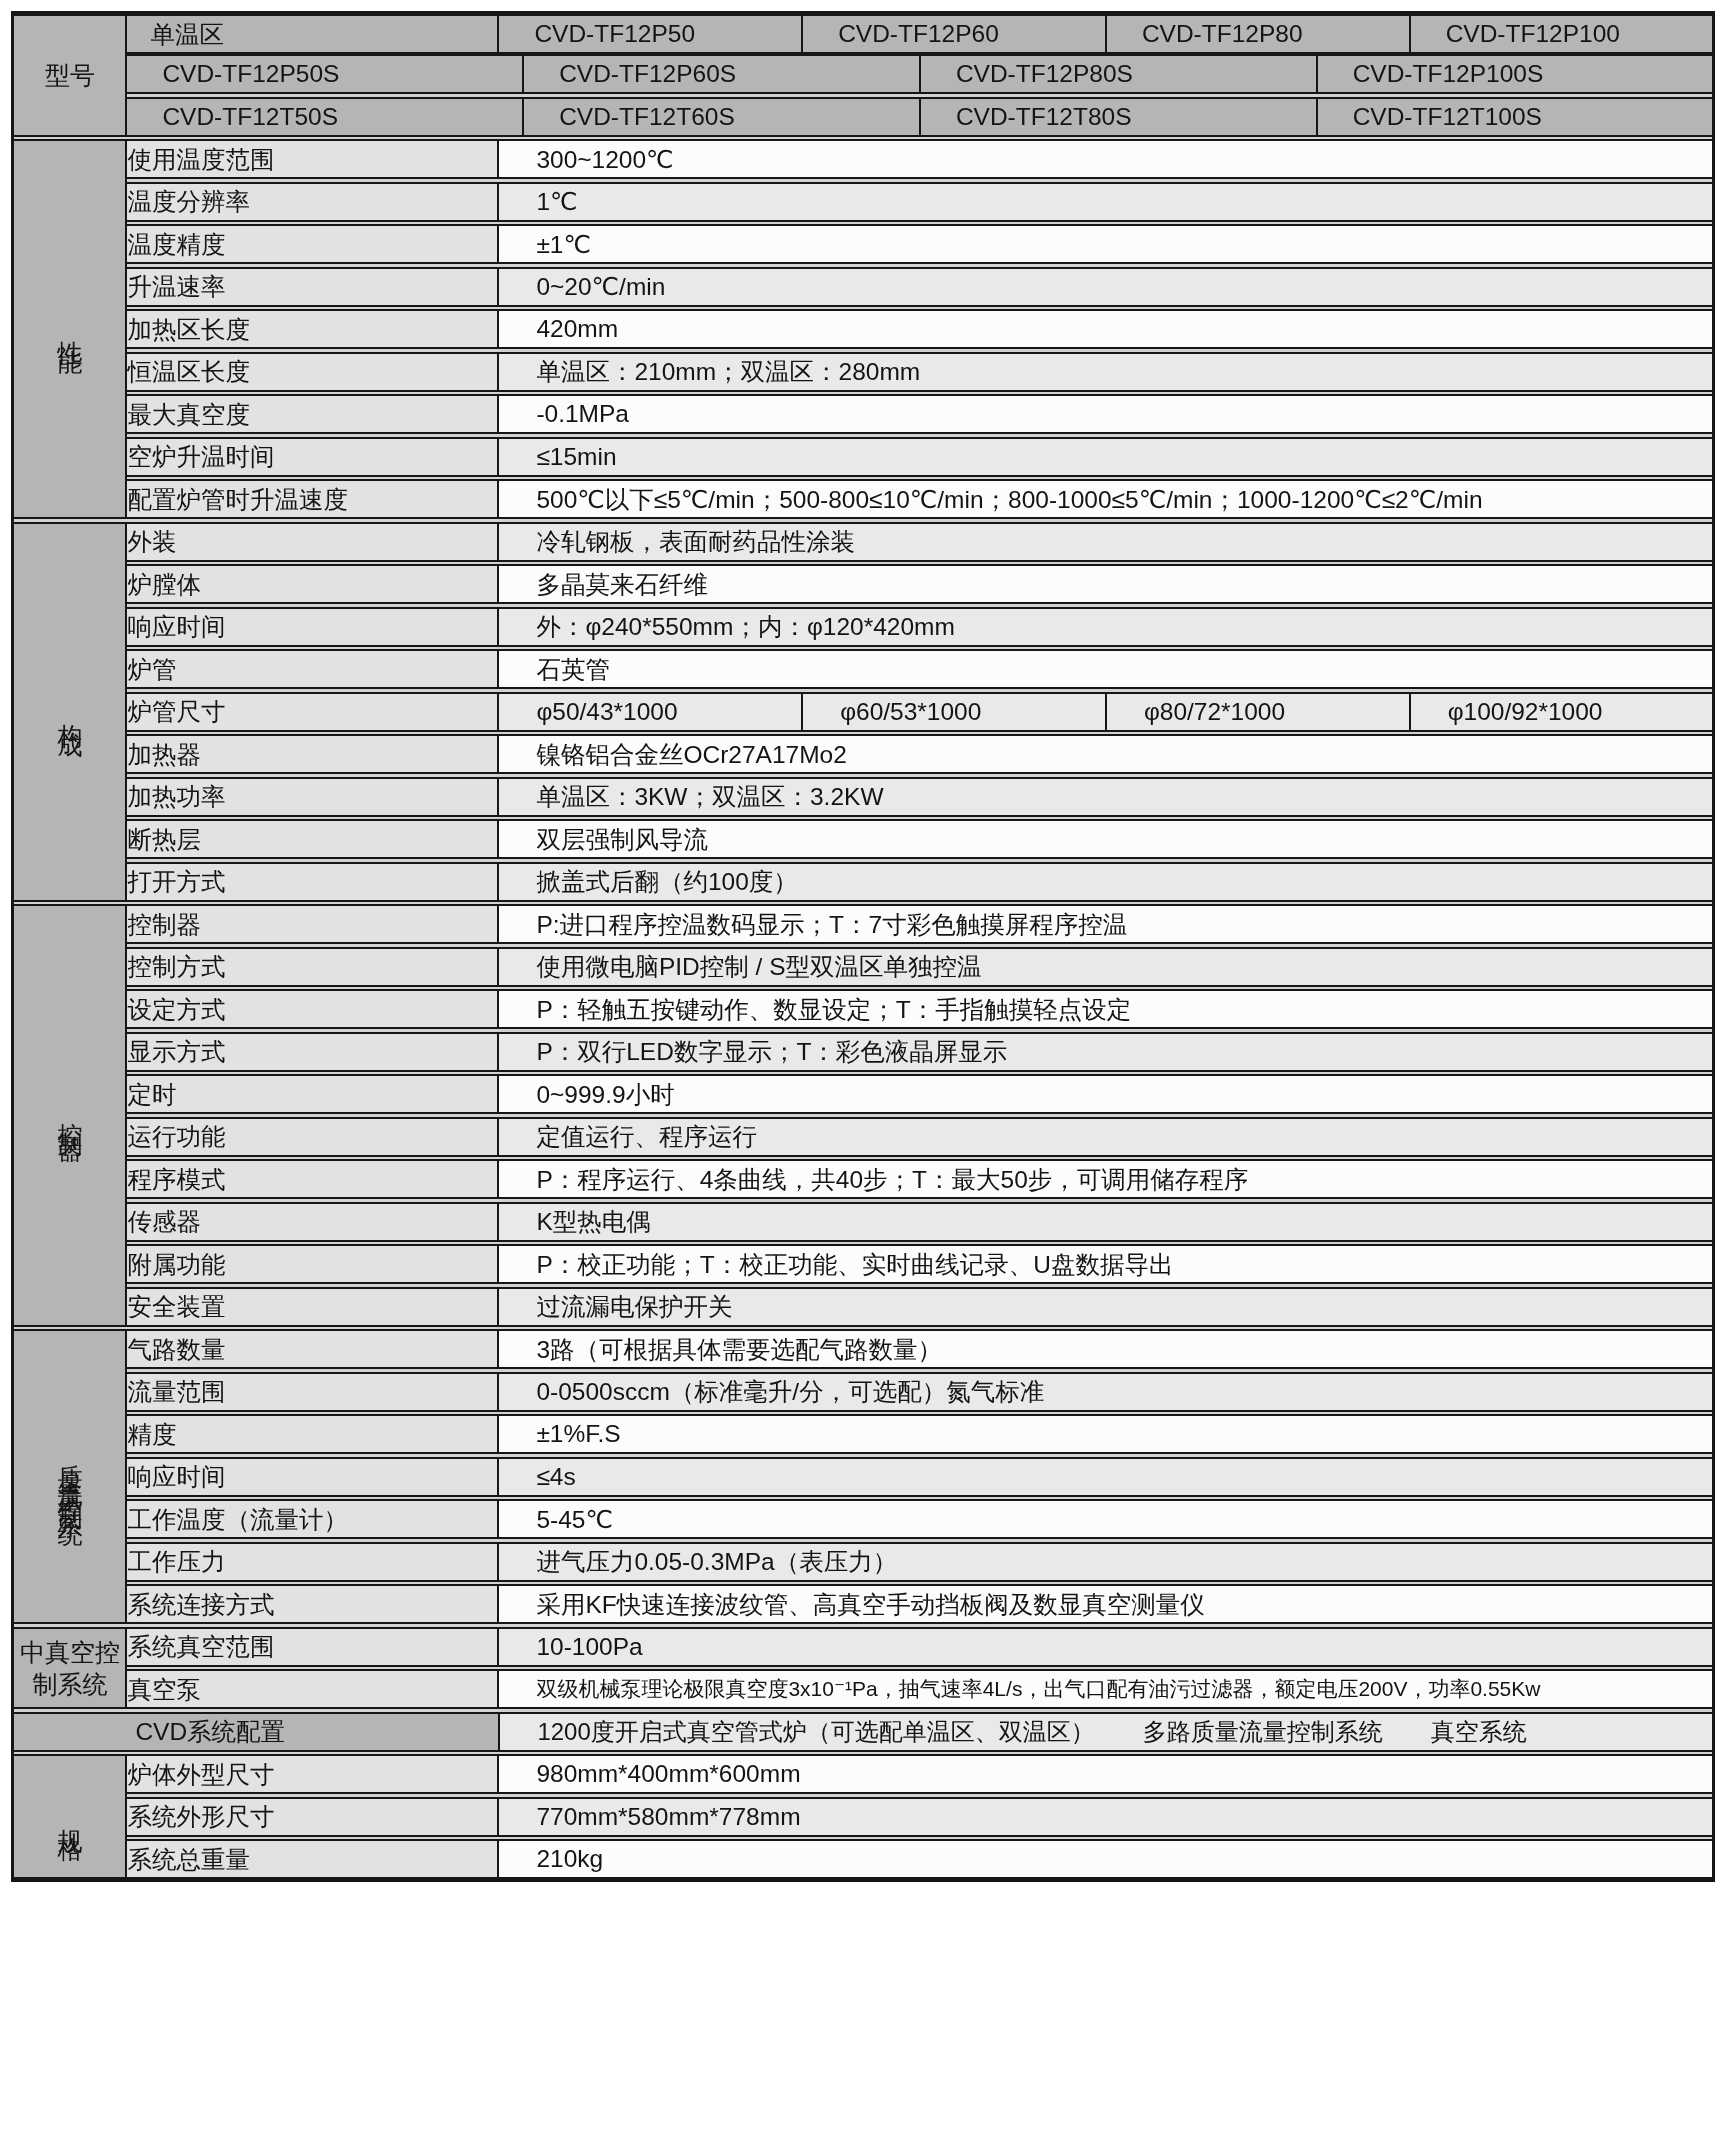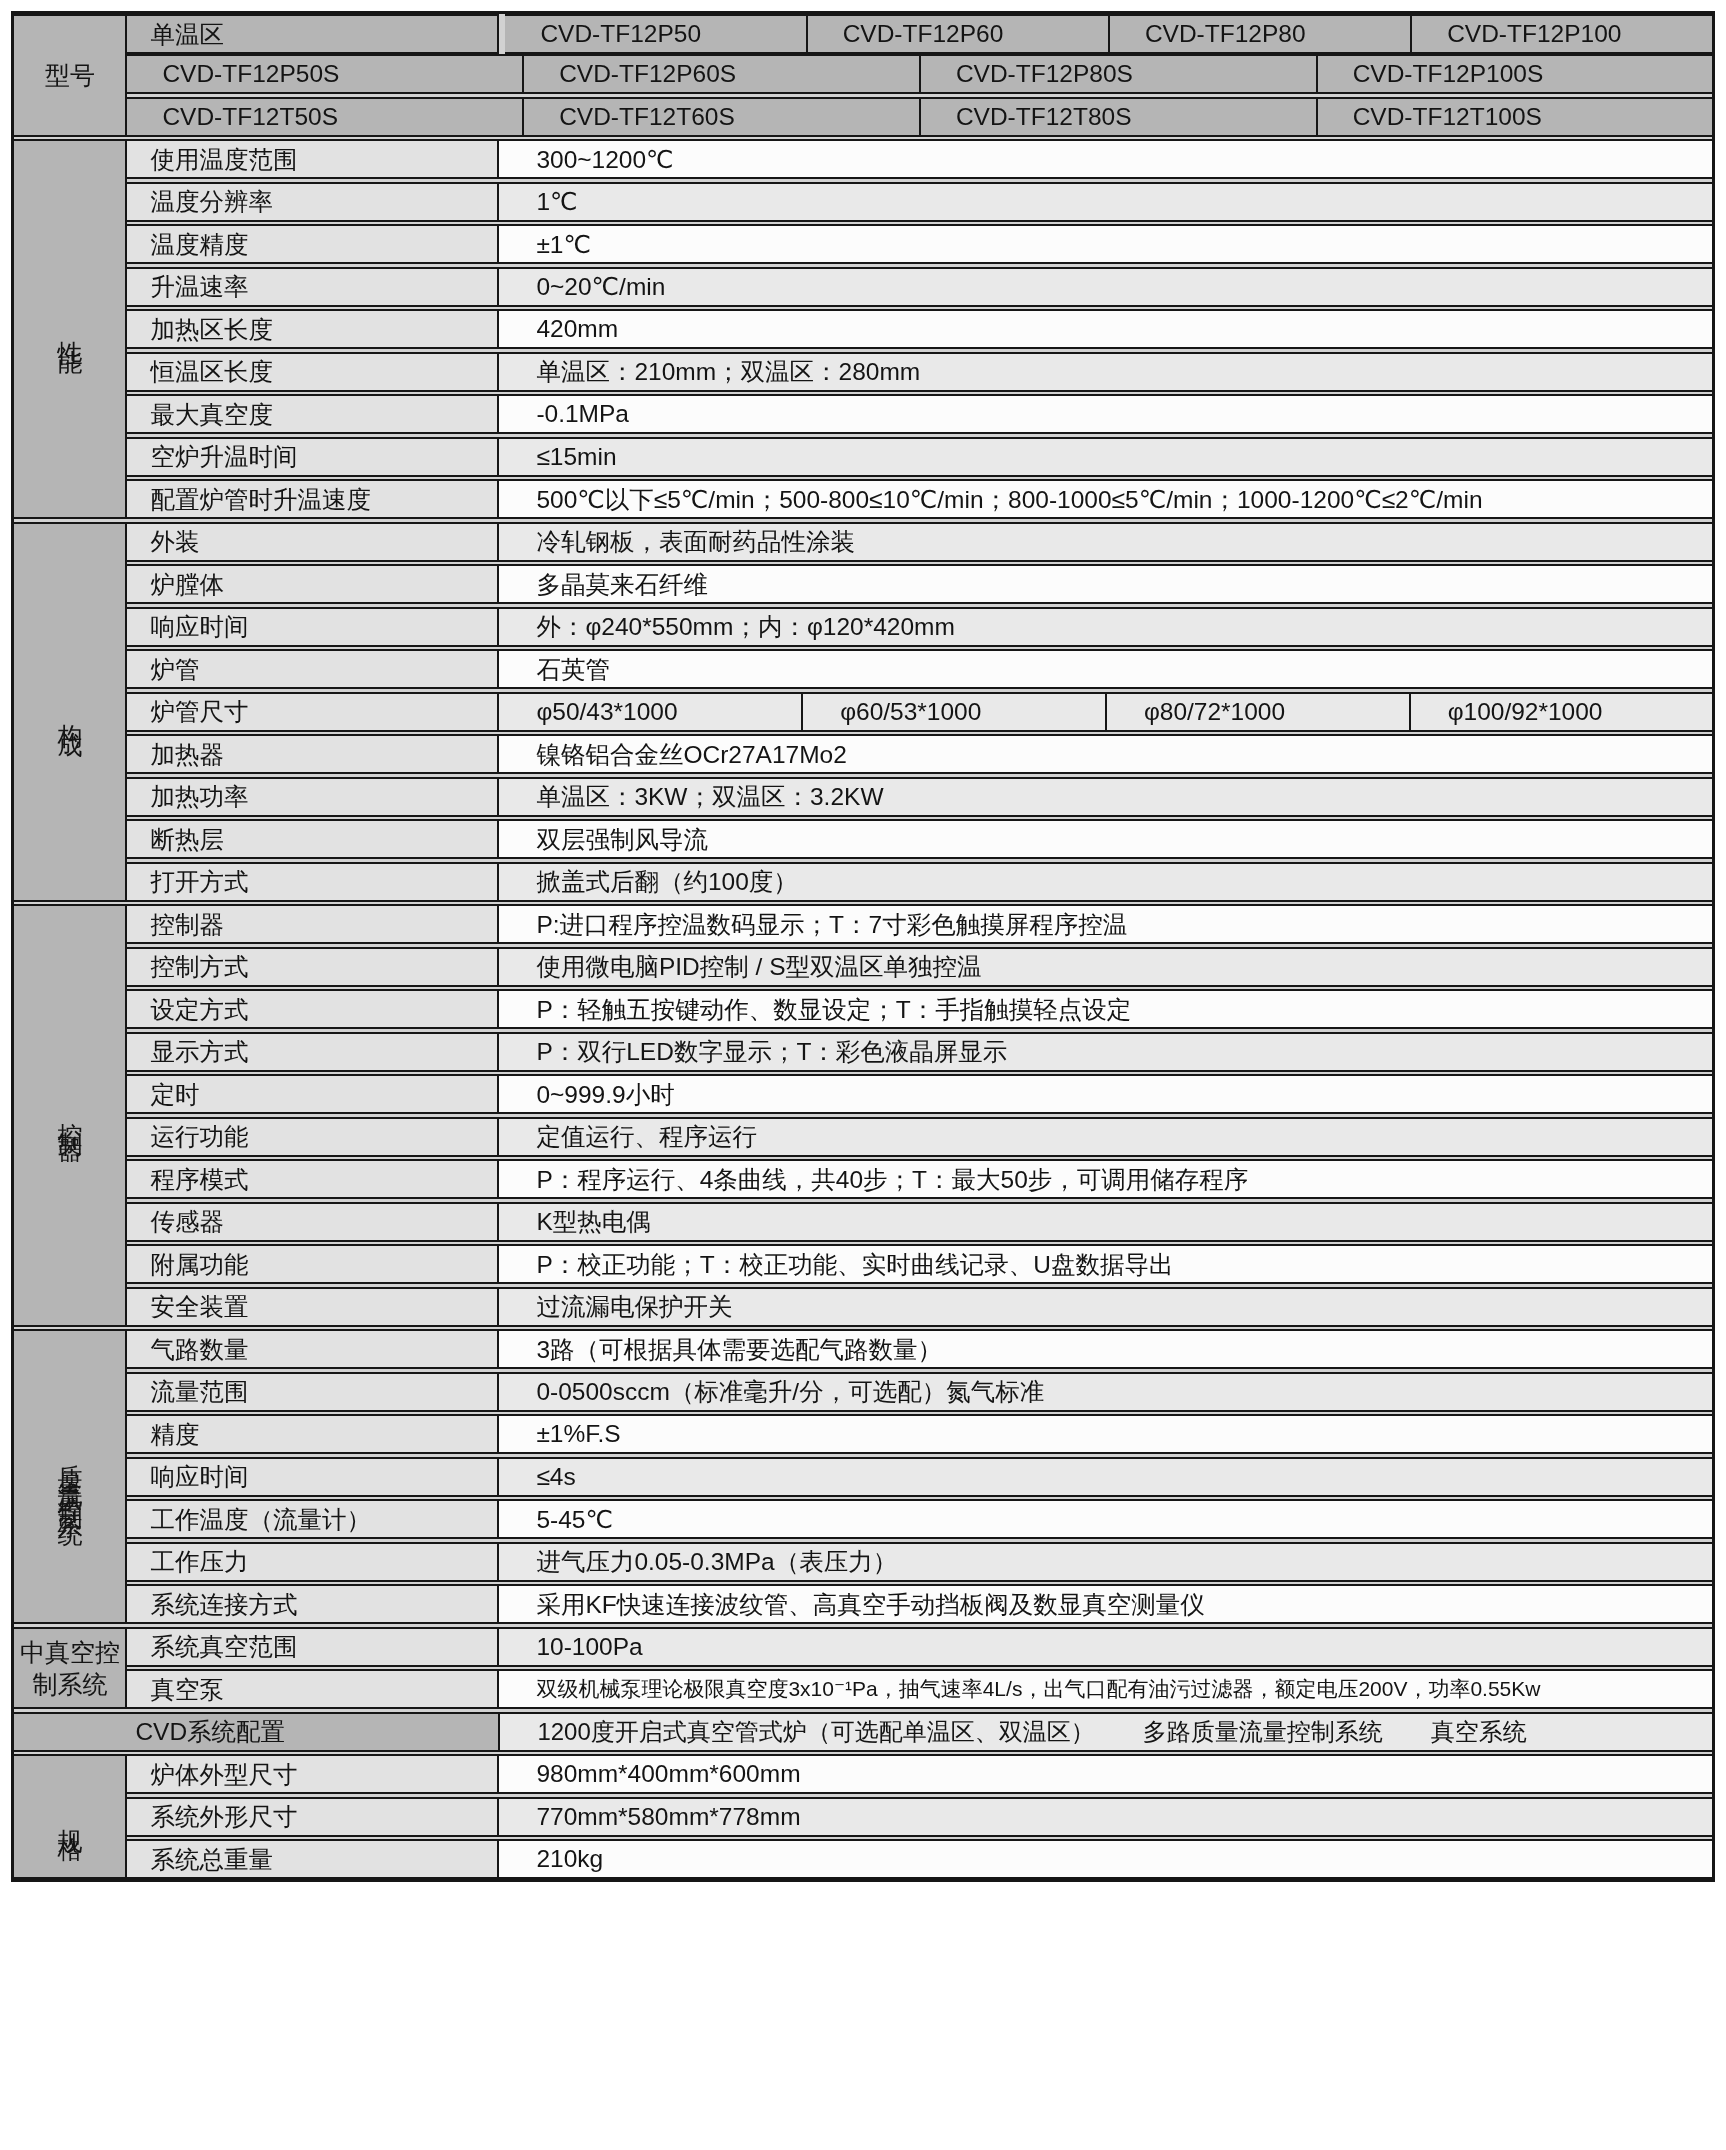--- a/index.html
+++ b/index.html
@@ -53,42 +53,41 @@
     min-height:40px;
     box-sizing:border-box;
   }
   .srow.gap-above { margin-top:2.5px; }
 
   .lcell {
     flex:0 0 372px;
     background:#e2e2e2;
     border-right:2.5px solid #161616;
     display:flex; align-items:center;
-    padding-left:23px;
     font-size:24.5px;
     box-sizing:border-box;
   }
   .vcell {
     flex:1;
     display:flex; align-items:center;
     padding-left:37px;
     font-size:24.5px;
     box-sizing:border-box;
     white-space:nowrap;
     overflow:hidden;
   }
   .vcell + .vcell { border-left:2.5px solid #161616; }
   .bg-w { background:#fcfcfc; }
   .bg-g { background:#e9e9e9; }
   .fs-small { font-size:21px; }
   .fs-cfg { font-size:24px; }
 
   
   .model-right { flex:1; border-left:2.5px solid #161616; display:flex; flex-direction:column; box-sizing:border-box; background:#d2d2d2; }
-  .sub-block { display:flex;gap:6px; }
+  .sub-block { display:flex; }
   .sub-label {
     flex:0 0 372px;
     background:#b5b5b5;
     border-top:2.5px solid #161616;
     border-bottom:2.5px solid #161616;
     border-right:2.5px solid #161616;
     display:flex; align-items:center;
     padding-left:23px;
     font-size:24.5px;
     box-sizing:border-box;

